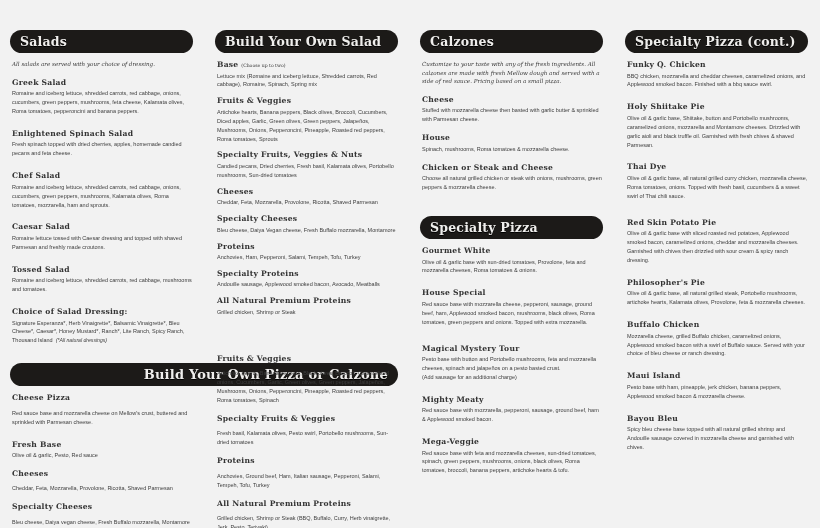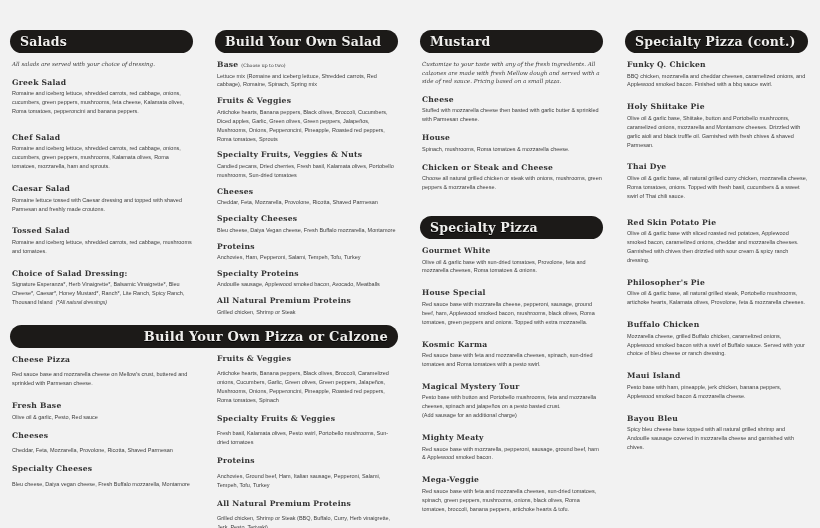--- a/index.html
+++ b/index.html
@@ -103,20 +103,24 @@
       <div class="banner">
         <span class="banner-title">Salads</span>
       </div>
       <p class="note">All salads are served with your choice of dressing.</p>
 
       <div class="item">
         <div class="item-name">Greek Salad</div>
         <p class="item-desc">Romaine and iceberg lettuce, shredded carrots, red cabbage, onions, cucumbers, green peppers, mushrooms, feta cheese, Kalamata olives, Roma tomatoes, pepperoncini and banana peppers.</p>
       </div>
       <div class="gap-s"></div>
+      <div class="item">
+        <div class="item-name">Enlightened Spinach Salad</div>
+        <p class="item-desc">Fresh spinach topped with dried cherries, apples, homemade candied pecans and feta cheese.</p>
+      </div>
       <div class="gap-s"></div>
       <div class="item">
         <div class="item-name">Chef Salad</div>
         <p class="item-desc">Romaine and iceberg lettuce, shredded carrots, red cabbage, onions, cucumbers, green peppers, mushrooms, Kalamata olives, Roma tomatoes, mozzarella, ham and sprouts.</p>
       </div>
       <div class="gap-s"></div>
       <div class="item">
         <div class="item-name">Caesar Salad</div>
         <p class="item-desc">Romaine lettuce tossed with Caesar dressing and topped with shaved Parmesan and freshly made croutons.</p>
       </div>
@@ -217,21 +221,21 @@
       </div>
       <div class="item">
         <div class="item-name">All Natural Premium Proteins</div>
         <div class="gap-s"></div>
         <p class="item-desc">Grilled chicken, Shrimp or Steak (BBQ, Buffalo, Curry, Herb vinaigrette, Jerk, Pesto, Teriyaki)</p>
       </div>
     </div>
 
     <div class="col">
       <div class="banner">
-        <span class="banner-title">Mustard</span>
+        <span class="banner-title">Calzones</span>
       </div>
       <p class="note">Customize to your taste with any of the fresh ingredients. All calzones are made with fresh Mellow dough and served with a side of red sauce. Pricing based on a small pizza.</p>
 
       <div class="item">
         <div class="item-name">Cheese</div>
         <p class="item-desc">Stuffed with mozzarella cheese then basted with garlic butter &amp; sprinkled with Parmesan cheese.</p>
       </div>
       <div class="item">
         <div class="item-name">House</div>
         <p class="item-desc">Spinach, mushrooms, Roma tomatoes &amp; mozzarella cheese.</p>
@@ -249,24 +253,20 @@
       <div class="item">
         <div class="item-name">Gourmet White</div>
         <p class="item-desc">Olive oil &amp; garlic base with sun-dried tomatoes, Provolone, feta and mozzarella cheeses, Roma tomatoes &amp; onions.</p>
       </div>
       <div class="gap-s"></div>
       <div class="item">
         <div class="item-name">House Special</div>
         <p class="item-desc">Red sauce base with mozzarella cheese, pepperoni, sausage, ground beef, ham, Applewood smoked bacon, mushrooms, black olives, Roma tomatoes, green peppers and onions. Topped with extra mozzarella.</p>
       </div>
       <div class="gap-s"></div>
-      <div class="item">
-        <div class="item-name">Kosmic Karma</div>
-        <p class="item-desc">Red sauce base with feta and mozzarella cheeses, spinach, sun-dried tomatoes and Roma tomatoes with a pesto swirl.</p>
-      </div>
       <div class="gap-s"></div>
       <div class="item">
         <div class="item-name">Magical Mystery Tour</div>
         <p class="item-desc">Pesto base with button and Portobello mushrooms, feta and mozzarella cheeses, spinach and jalapeños on a pesto basted crust.</p>
         <p class="item-desc em">(Add sausage for an additional charge)</p>
       </div>
       <div class="gap-s"></div>
       <div class="item">
         <div class="item-name">Mighty Meaty</div>
         <p class="item-desc">Red sauce base with mozzarella, pepperoni, sausage, ground beef, ham &amp; Applewood smoked bacon.</p>

